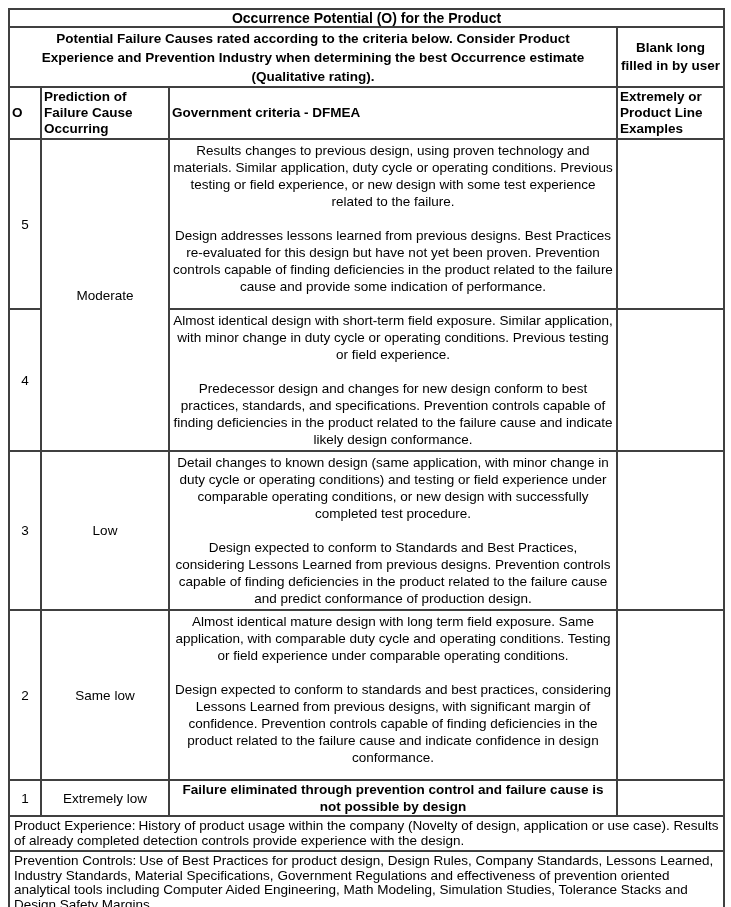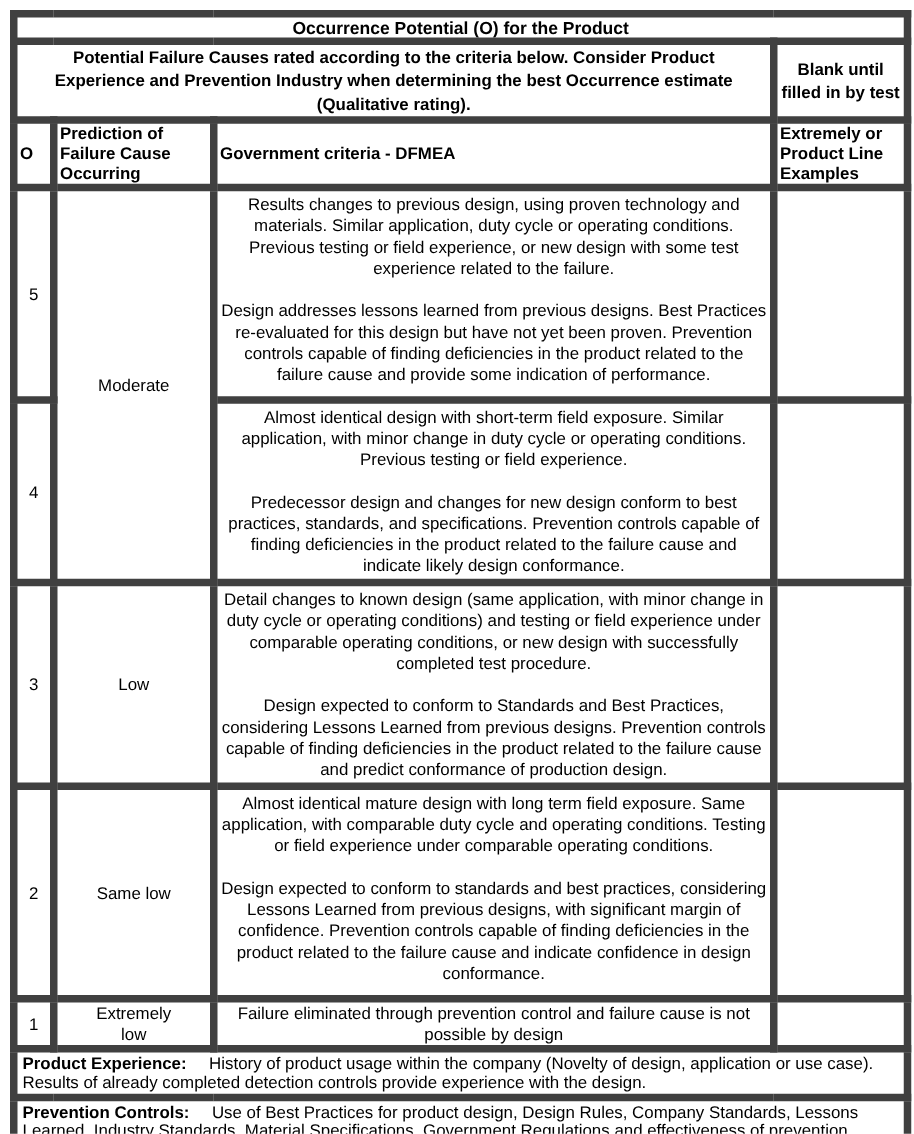--- a/index.html
+++ b/index.html
@@ -14,21 +14,21 @@
   table.occ-table {
     position: absolute;
     left: 8px; top: 8px;
     width: 715px;
     border-collapse: collapse;
     table-layout: fixed;
     border: 2px solid #000;
     font-size: 13.5px;
     line-height: 17px;
   }
-  td { border: 6px solid #404040; overflow: hidden; vertical-align: middle; }
+  td { border: 2px solid #404040; overflow: hidden; vertical-align: middle; }
 
   
 
   .r-title  { height: 17px; }
   .r-intro  { height: 60px; }
   .r-header { height: 52px; }
   .r5 { height: 170px; }
   .r4 { height: 136px; }
   .r3 { height: 153px; }
   .r2 { height: 170px; }
@@ -47,29 +47,29 @@
   }
   .intro-right {
     text-align: center; font-weight: bold; line-height: 18px; padding: 0 2px;
   }
   .header-cell {
     text-align: left; font-weight: bold; line-height: 16px; padding: 0 2px;
   }
   .o-cell { text-align: center; }
   .pred-cell { text-align: center; padding: 0 19px; }
   .crit-cell { vertical-align: top; text-align: center; padding: 2px 3px; }
-  .crit-cell.center-v { vertical-align: middle; padding: 0 3px; }
+  .crit-cell.center-v { vertical-align: middle; padding: 0 3px; font-weight: bold; }
   .para-gap { height: 17px; }
   .ex-cell { background: #fff; }
 
   .fn-cell {
     text-align: left; vertical-align: top;
     padding: 2px 4px; line-height: 14.5px;
   }
-  .fn-label { font-weight: bold; margin-right: 18px; }
+  .fn-label { font-weight: normal; margin-right: 3px; }
 
   .watermark {
     position: absolute;
     left: 558px; top: 855px;
     display: flex; align-items: center;
     pointer-events: none;
     opacity: 0.85;
   }
   .wm-icon { width: 30px; height: 30px; display: inline-block; }
   .wm-text {
@@ -92,21 +92,21 @@
       <col style="width:107px">
     </colgroup>
 
     <tbody>
         <tr class="r-title">
       <td colspan="4" class="title-cell">Occurrence Potential (O) for the Product</td>
     </tr>
 
     <tr class="r-intro">
       <td colspan="3" class="intro-left">Potential Failure Causes rated according to the criteria below. Consider Product Experience and Prevention Industry when determining the best Occurrence estimate (Qualitative rating).</td>
-      <td class="intro-right">Blank until filled in by test</td>
+      <td class="intro-right">Blank long filled in by user</td>
     </tr>
 
     <tr class="r-header">
       <td class="header-cell">O</td>
       <td class="header-cell">Prediction of Failure Cause Occurring</td>
       <td class="header-cell">Government criteria - DFMEA</td>
       <td class="header-cell">Extremely or Product Line Examples</td>
     </tr>
 
     <tr class="r5">

